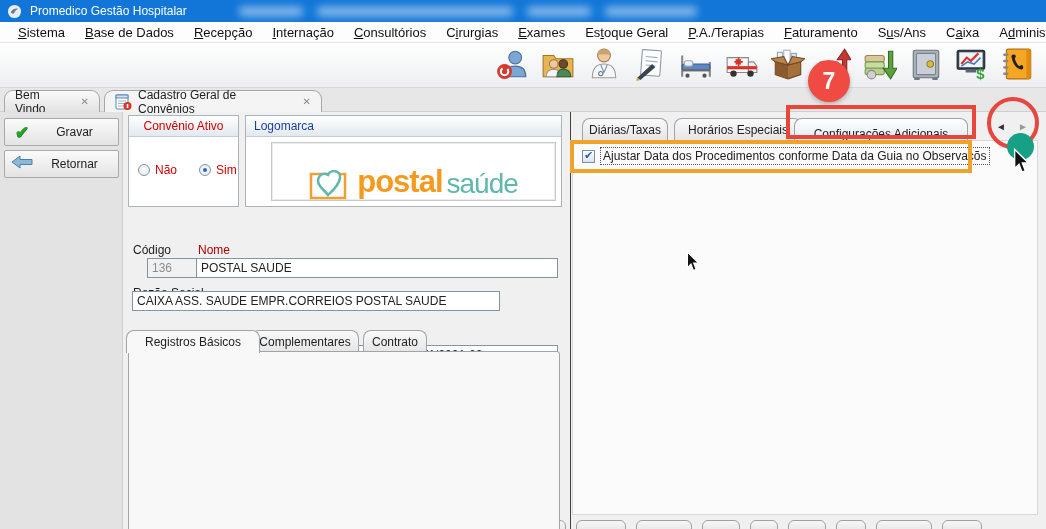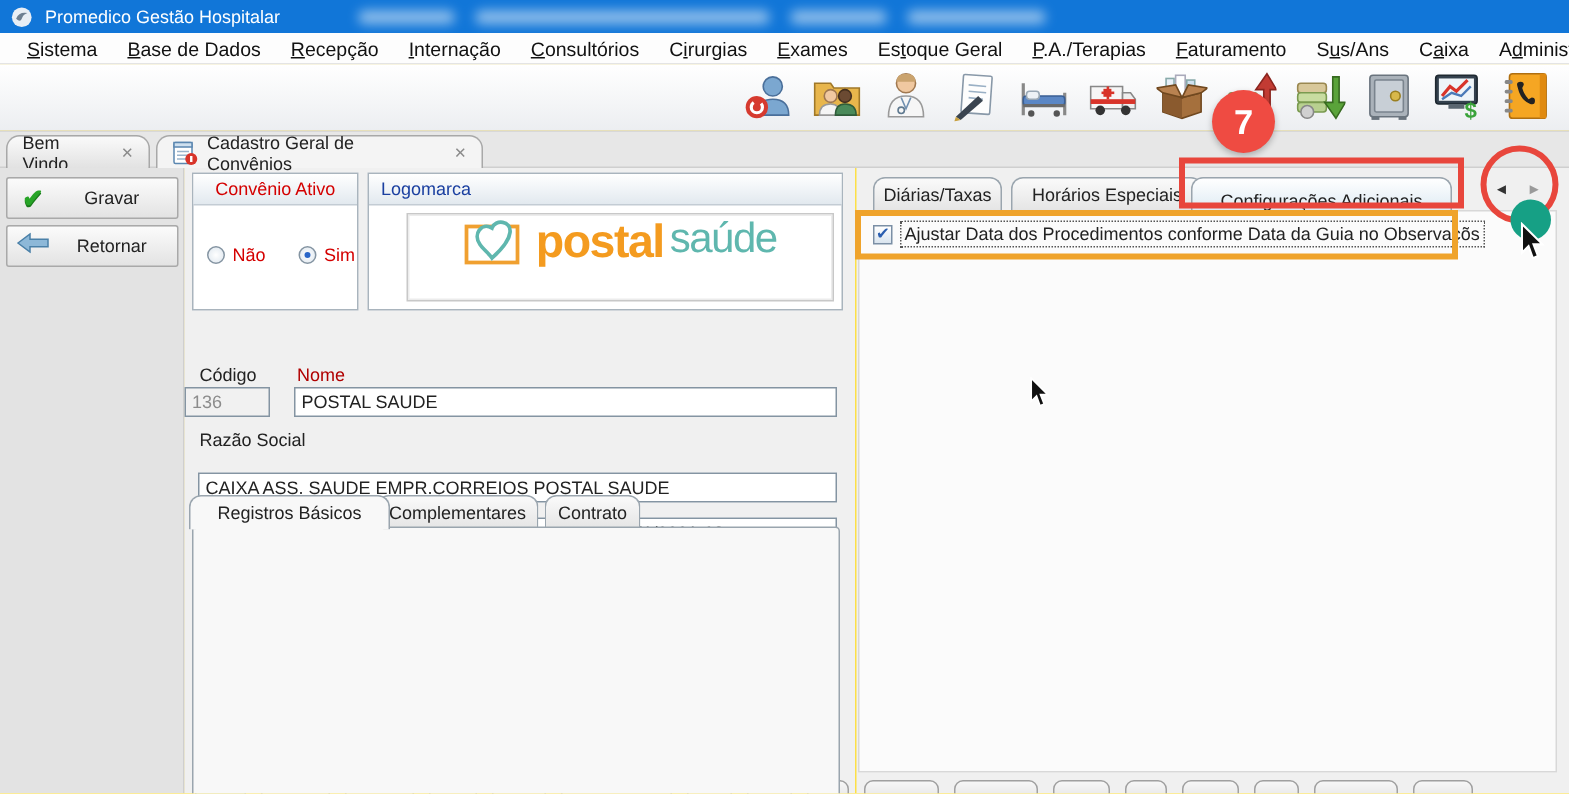--- a/index.html
+++ b/index.html
@@ -1,17 +1,17 @@
 <!DOCTYPE html>
 <html><head>
 <meta charset="utf-8">
 <style>
   * { margin:0; padding:0; box-sizing:border-box; }
   html,body { font-family:"Liberation Sans", sans-serif; }
-  .stage { position:relative; width:1046px; height:529px; background:#fde047; overflow:hidden;
+  .stage { position:relative; width:1046px; height:529px; background:#404040; overflow:hidden;
            font-size:12px; color:#222; }
 
   
   .titlebar { position:absolute; left:0; top:0; width:1046px; height:22px; background:#1176d8;
               display:flex; align-items:center; color:#fff; }
   .app-icon { width:15px; height:15px; margin:0 8px 0 7px; flex:0 0 auto; }
   .title-text { font-size:12px; white-space:nowrap; }
   .blur-strip { display:flex; gap:14px; margin-left:52px; filter:blur(4px); opacity:.75; }
   .blur-strip span { display:block; height:9px; border-radius:4px; background:#bcd8f2; }
 
@@ -58,21 +58,21 @@
 
   .radio-row { display:flex; align-items:center; gap:22px; padding:26px 0 0 9px; }
   .radio { display:flex; align-items:center; gap:5px; color:#d40000; font-size:12px; }
   .radio .rb { width:12px; height:12px; border-radius:50%; border:1px solid #8494a2;
                background:radial-gradient(#ffffff,#dde6ee); position:relative; }
   .radio.on .rb::after { content:""; position:absolute; left:3px; top:3px; width:4px; height:4px;
                          border-radius:50%; background:#2a66c8; }
 
   .logo-box { position:absolute; left:5px; top:26px; right:5px; bottom:5px; background:#fff;
               border:1px solid #c8c8c8; box-shadow:inset 0 0 0 1px #ececec;
-              display:flex; align-items:flex-start; justify-content:center; gap:4px;margin-left:20px; }
+              display:flex; align-items:flex-end; justify-content:center; gap:4px;margin-left:20px; }
   .brand-env { width:44px; height:34px; }
   .brand-primary { font-size:31px; font-weight:bold; color:#f49b1f; letter-spacing:-1px; }
   .brand-secondary { font-size:28px; color:#5fb7ae; letter-spacing:-1px; }
 
   
   .form-tab { position:absolute; top:218px; height:22px; border:1px solid #9aa5ae; border-bottom:none;
               border-radius:8px 8px 0 0; background:linear-gradient(#fafafa,#e5e5e5);
               display:flex; align-items:center; justify-content:center; font-size:12px; z-index:1; }
   .form-tab.active { background:#f8f8f8; height:23px; z-index:3; }
   .form-content { position:absolute; left:5px; top:239px; width:432px; height:281px; background:#f8f8f8;
@@ -346,26 +346,26 @@
     <div class="form-tab" style="left:128px; width:108px;">
       <span>Complementares</span>
     </div>
     <div class="form-tab" style="left:240px; width:64px;">
       <span>Contrato</span>
     </div>
 
     <div class="form-content"></div>
 
     <span class="fld-label" style="left:10px; top:131px;">Código</span>
-    <input class="fld-input disabled" style="left: 0; top: 146px; width: 57px;" readonly="" value="136">
+    <input class="fld-input disabled" style="left: 24px; top: 146px; width: 57px;" readonly="" value="136">
     <span class="fld-label red" style="left:75px; top:131px;">Nome</span>
     <input class="fld-input" style="left: 73px; top: 146px; width: 362px;" value="POSTAL SAUDE">
 
     <span class="fld-label" style="left:10px; top:174px;text-align:right;">Razão Social</span>
-    <input class="fld-input" style="left: 9px; top: 203px; width: 426px;" value="CAIXA ASS. SAUDE EMPR.CORREIOS POSTAL SAUDE">
+    <input class="fld-input" style="left: 9px; top: 179px; width: 368px;" value="CAIXA ASS. SAUDE EMPR.CORREIOS POSTAL SAUDE">
 
     <span class="fld-label" style="left:10px; top:218px;">Registro ANS</span>
     <input class="fld-input" style="left: 9px; top: 233px; width: 115px;" value="419133">
     <span class="fld-label" style="left:128px; top:218px;">% Imposto</span>
     <input class="fld-input" style="left: 127px; top: 233px; width: 115px;" value="">
     <span class="fld-label" style="left:248px; top:218px;">CNPJ</span>
     <input class="fld-input" style="left: 247px; top: 233px; width: 188px;" value="18.275.071/0001-62">
 
     <span class="fld-label" style="left:10px; top:262px;">Observaçõs do Convênio</span>
     <div class="fld-textarea" style="left:9px; top:277px; width:426px; height:126px;">Site para Autorização: postalsaude.com.br

